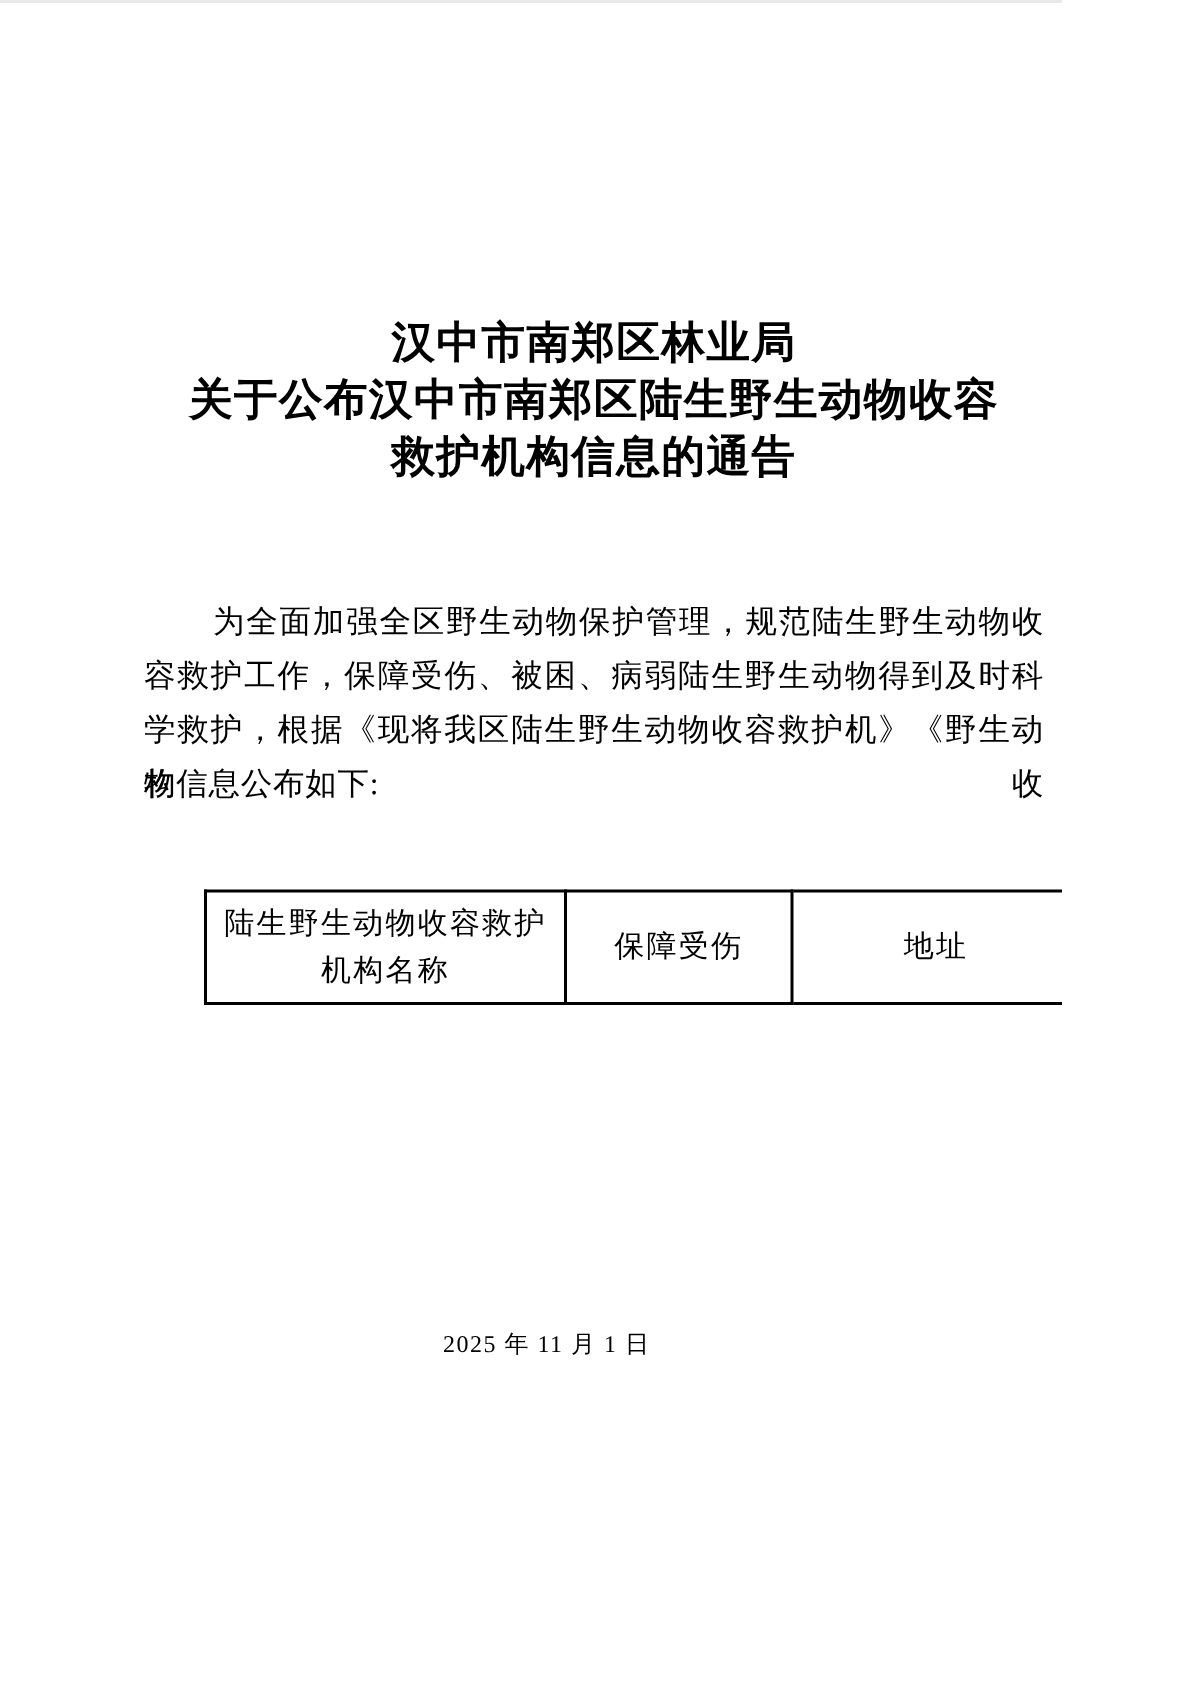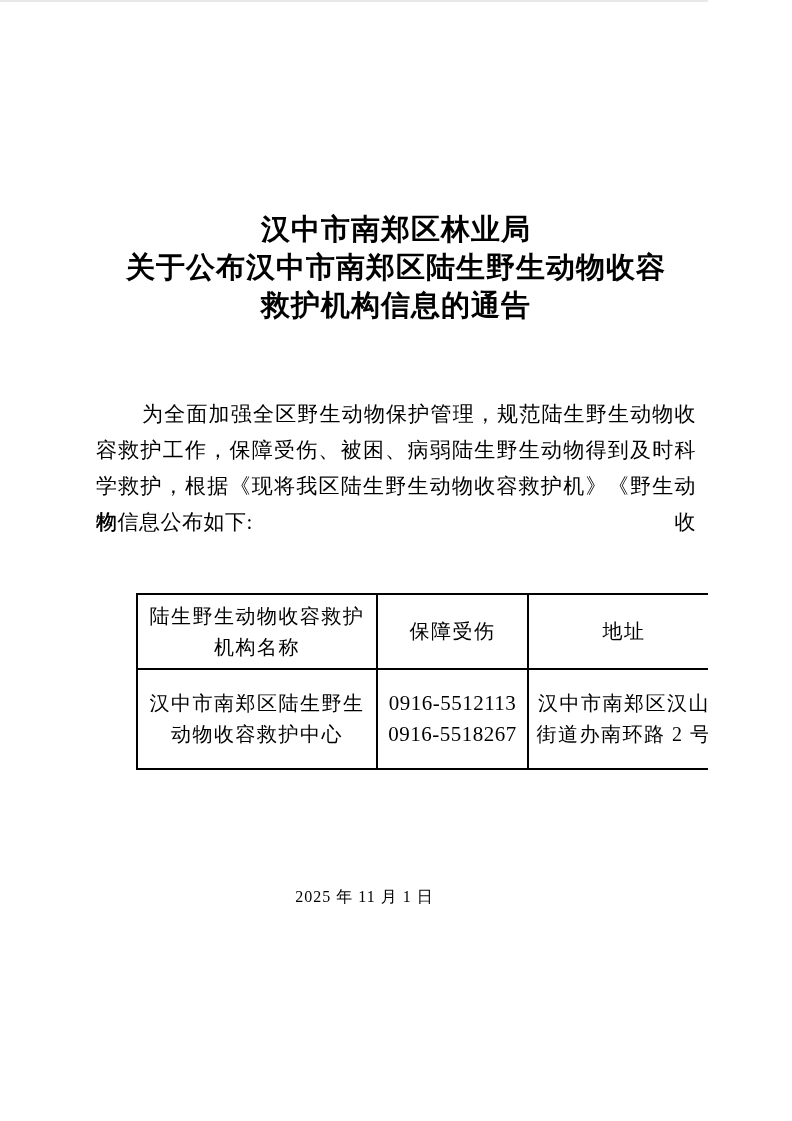--- a/index.html
+++ b/index.html
@@ -109,25 +109,17 @@
       <col style="width:151px">
       <col style="width:192px">
     </colgroup>
     <tbody>
       <tr class="header-row">
         <td>陆生野生动物收容救护
 机构名称</td>
         <td>保障受伤</td>
         <td>地址</td>
       </tr>
-      <tr class="body-row">
-        <td>汉中市南郑区陆生野生
-动物收容救护中心</td>
-        <td class="phone-cell">0916-5512113
-0916-5518267</td>
-        <td>汉中市南郑区汉山
-街道办南环路 2 号</td>
-      </tr>
     </tbody>
   </table>
 
   <div class="doc-date">2025 年 11 月 1 日</div>
 </div>
 
 </body></html>

